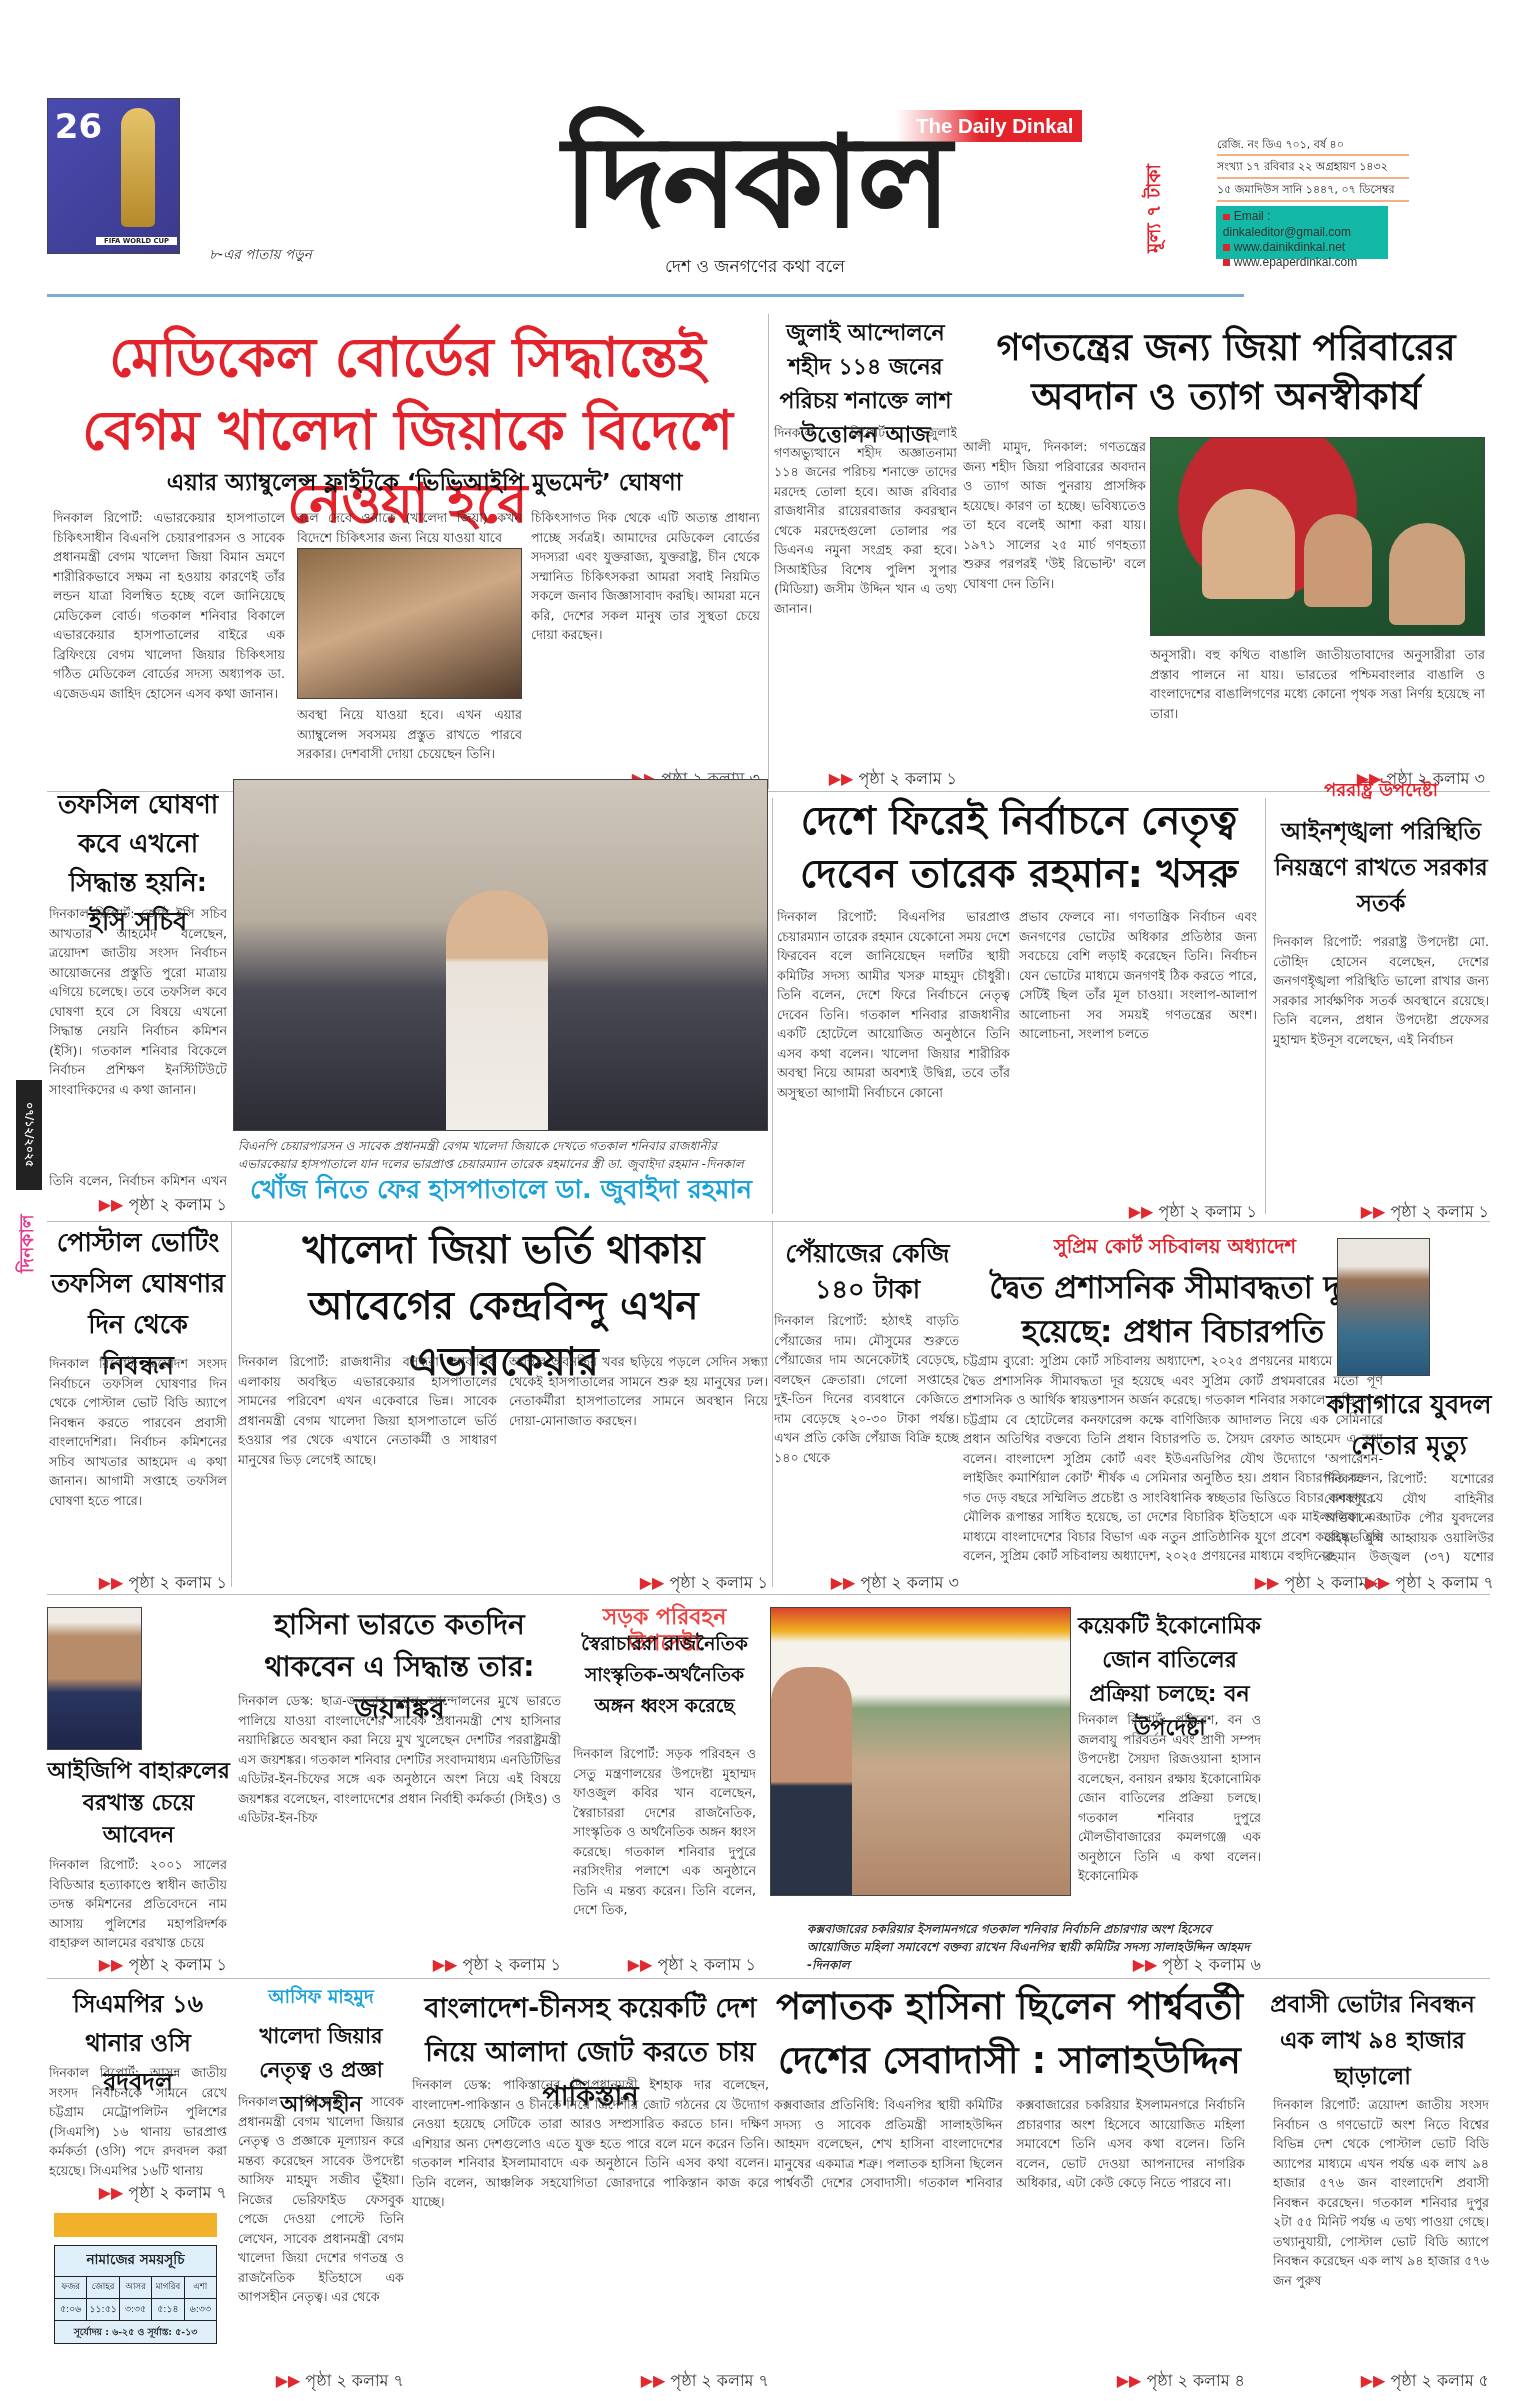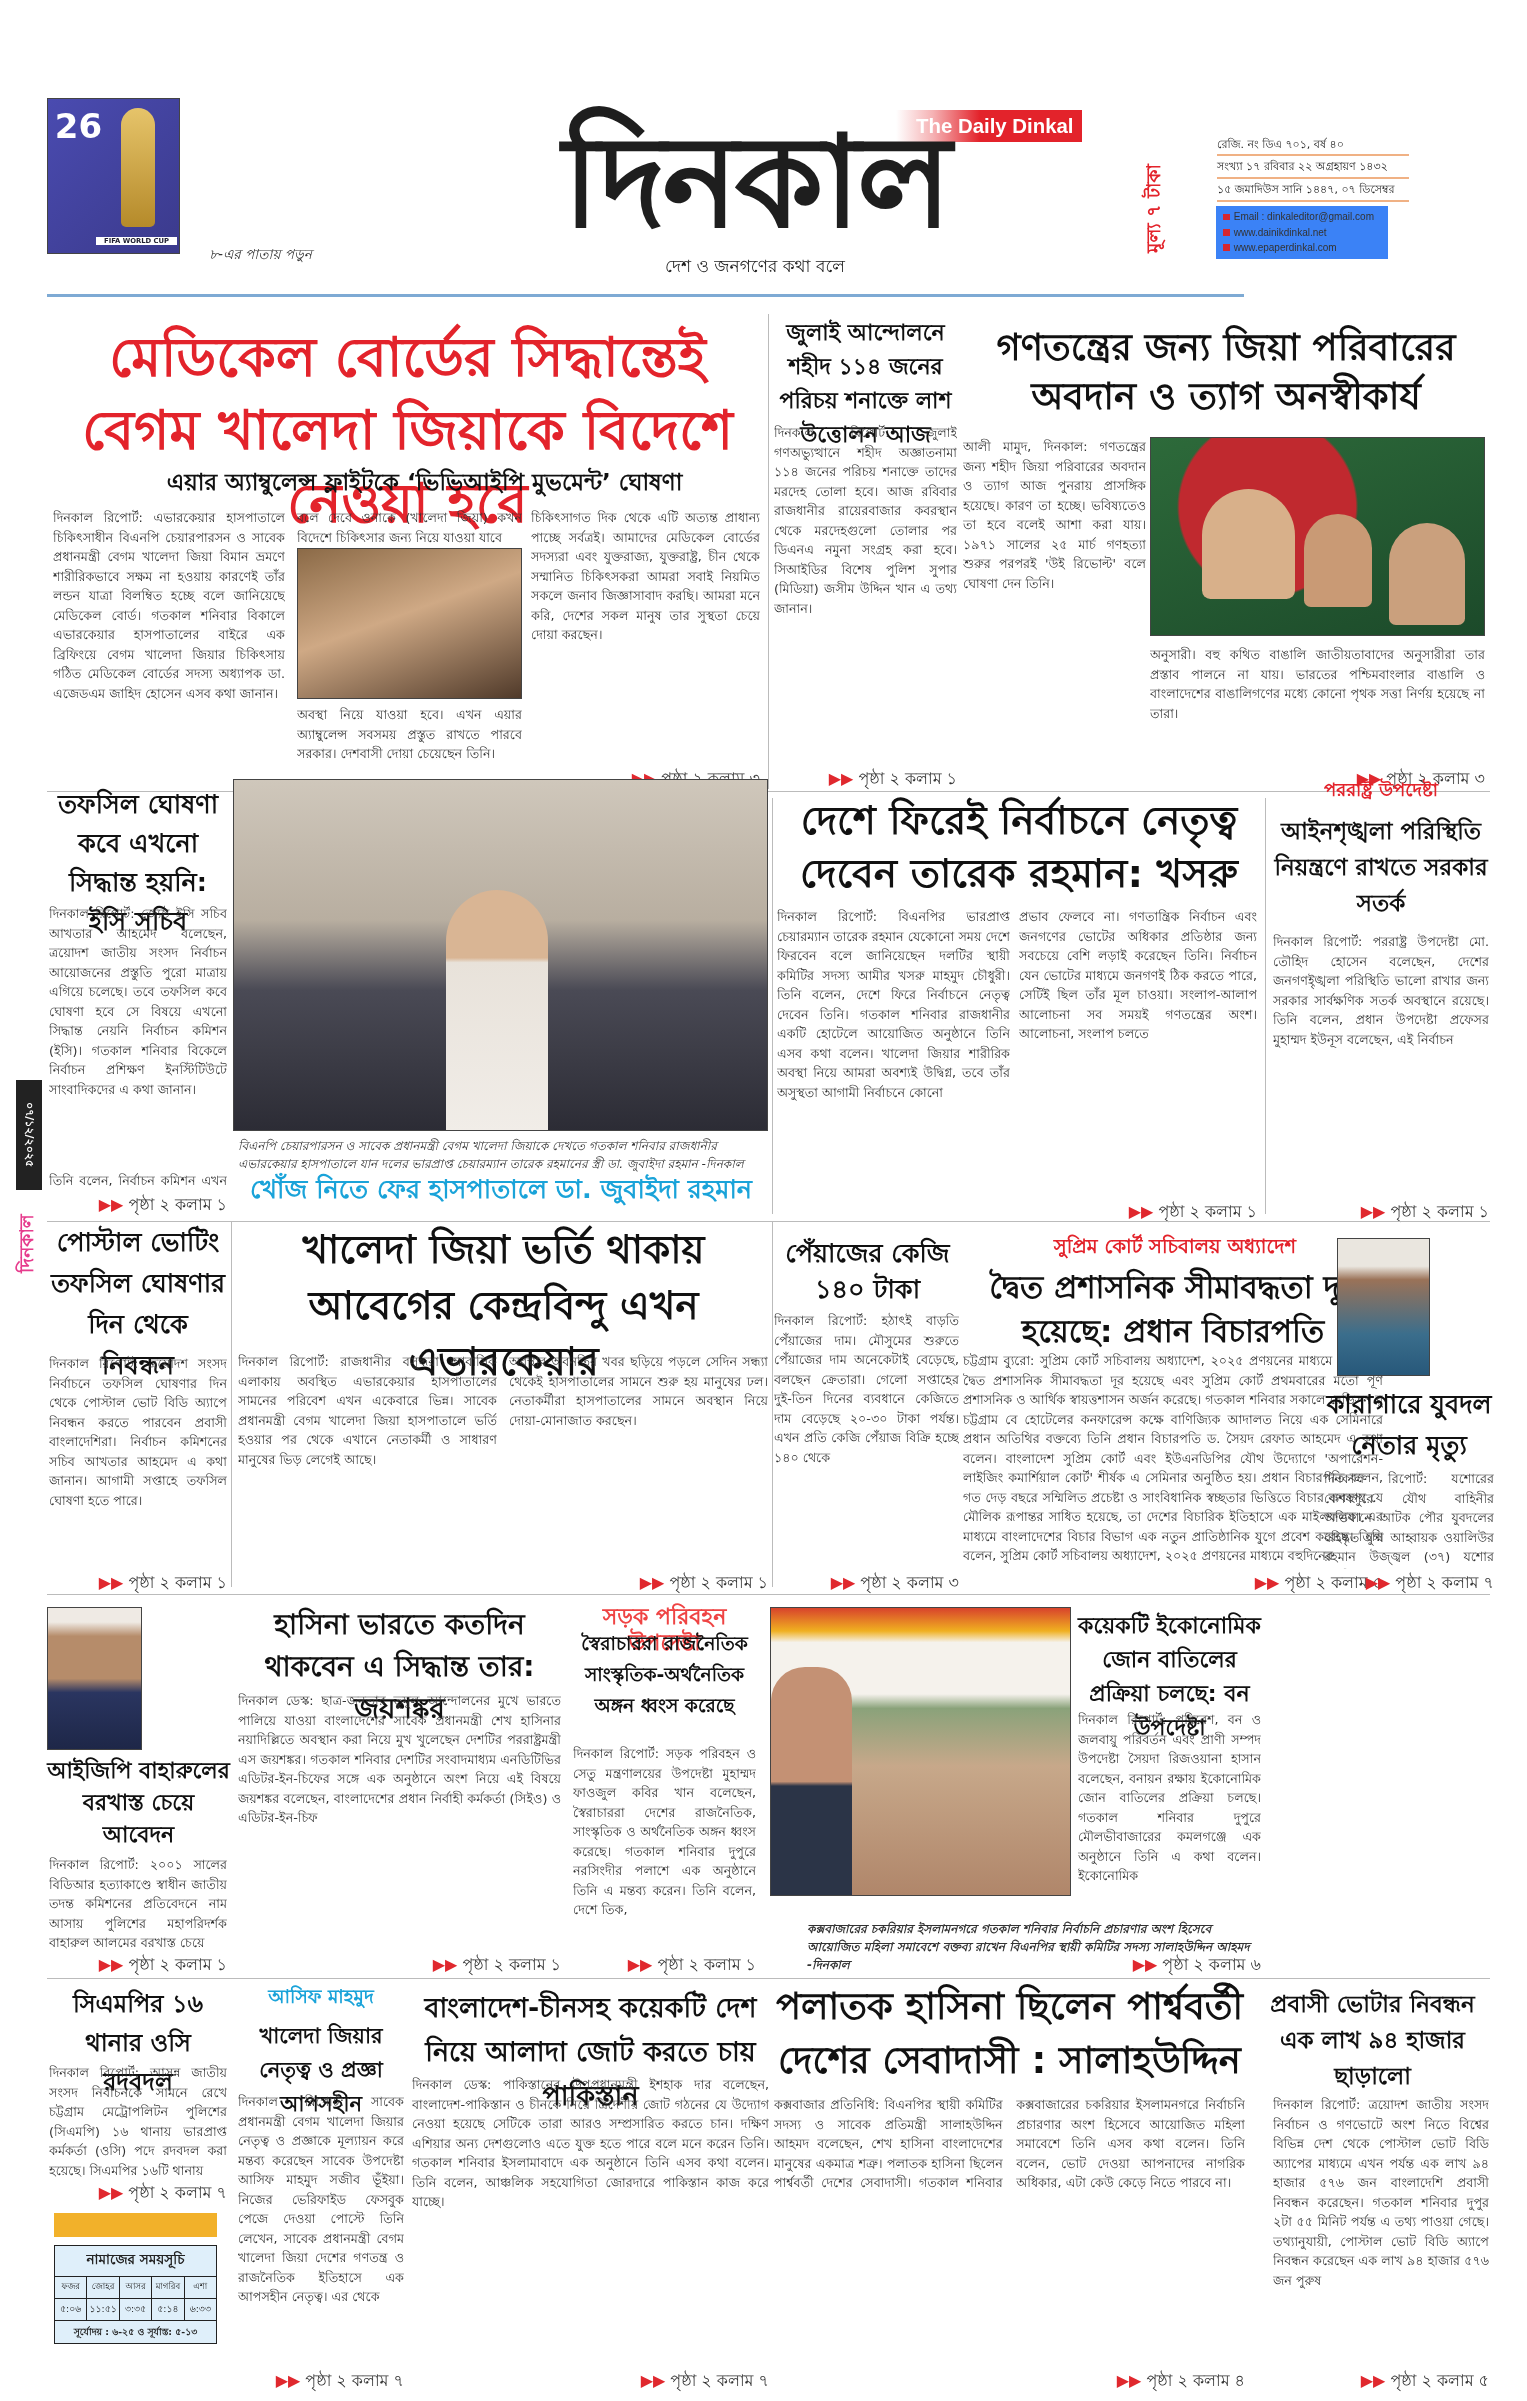--- a/index.html
+++ b/index.html
@@ -33,21 +33,21 @@
   <div class="abs" style="left:433px;top:119px;width:645px;height:127px;font-size:127px;line-height:127px;font-weight:bold;color:#1e1e1e;text-align:center;letter-spacing:-3.4px;">দিনকাল</div>
   <div class="abs" style="left:543px;top:253px;width:424px;font-size:17px;color:#222;text-align:center;">দেশ ও জনগণের কথা বলে</div>
 
   <div class="abs" style="left:1139px;top:149px;width:25.5px;height:119px;writing-mode:vertical-rl;transform:rotate(180deg);font-size:18.7px;font-weight:bold;color:#e3232b;text-align:center;">মূল্য ৭ টাকা</div>
 
   <div class="abs" style="left:1217px;top:136px;width:192px;">
     <div style="font-size:11px;height:20.4px;line-height:18.7px;border-bottom:2.5px solid #f0b184;">রেজি. নং ডিএ ৭০১, বর্ষ ৪০</div>
     <div style="font-size:11px;height:23px;line-height:22px;border-bottom:2.5px solid #f0b184;">সংখ্যা ১৭ রবিবার ২২ অগ্রহায়ণ ১৪৩২</div>
     <div style="font-size:11px;height:23px;line-height:22px;border-bottom:2.5px solid #f0b184;">১৫ জমাদিউস সানি ১৪৪৭, ০৭ ডিসেম্বর ২০২৫</div>
   </div>
-  <div class="abs" style="left:1216px;top:206px;width:172px;height:53px;background:#3b82f6;padding:3.4px 6.8px;font-family:'Liberation Sans',sans-serif;font-size:10px;line-height:15.3px;color:#333;">
+  <div class="abs" style="left:1216px;top:206px;width:172px;height:53px;background:#14b8a6;padding:3.4px 6.8px;font-family:'Liberation Sans',sans-serif;font-size:12px;line-height:15.3px;color:#333;">
     <div><span style="display:inline-block;width:6.8px;height:6.8px;background:#d7262e;margin-right:4.2px;"></span><span>Email : dinkaleditor@gmail.com</span></div>
     <div><span style="display:inline-block;width:6.8px;height:6.8px;background:#d7262e;margin-right:4.2px;"></span><span>www.dainikdinkal.net</span></div>
     <div><span style="display:inline-block;width:6.8px;height:6.8px;background:#d7262e;margin-right:4.2px;"></span><span>www.epaperdinkal.com</span></div>
   </div>
   <div class="abs" style="left:47px;top:294px;width:1197px;height:2.5px;background:#7eaad4;"></div>
 </div>
 
 <div class="abs" style="left:16px;top:1080px;width:26px;height:110px;background:#222;">
   <div style="writing-mode:vertical-rl;color:#fff;font-size:11px;font-weight:bold;width:26px;height:110px;text-align:center;line-height:26px;">০৭/১২/২০২৫</div>
 </div>

